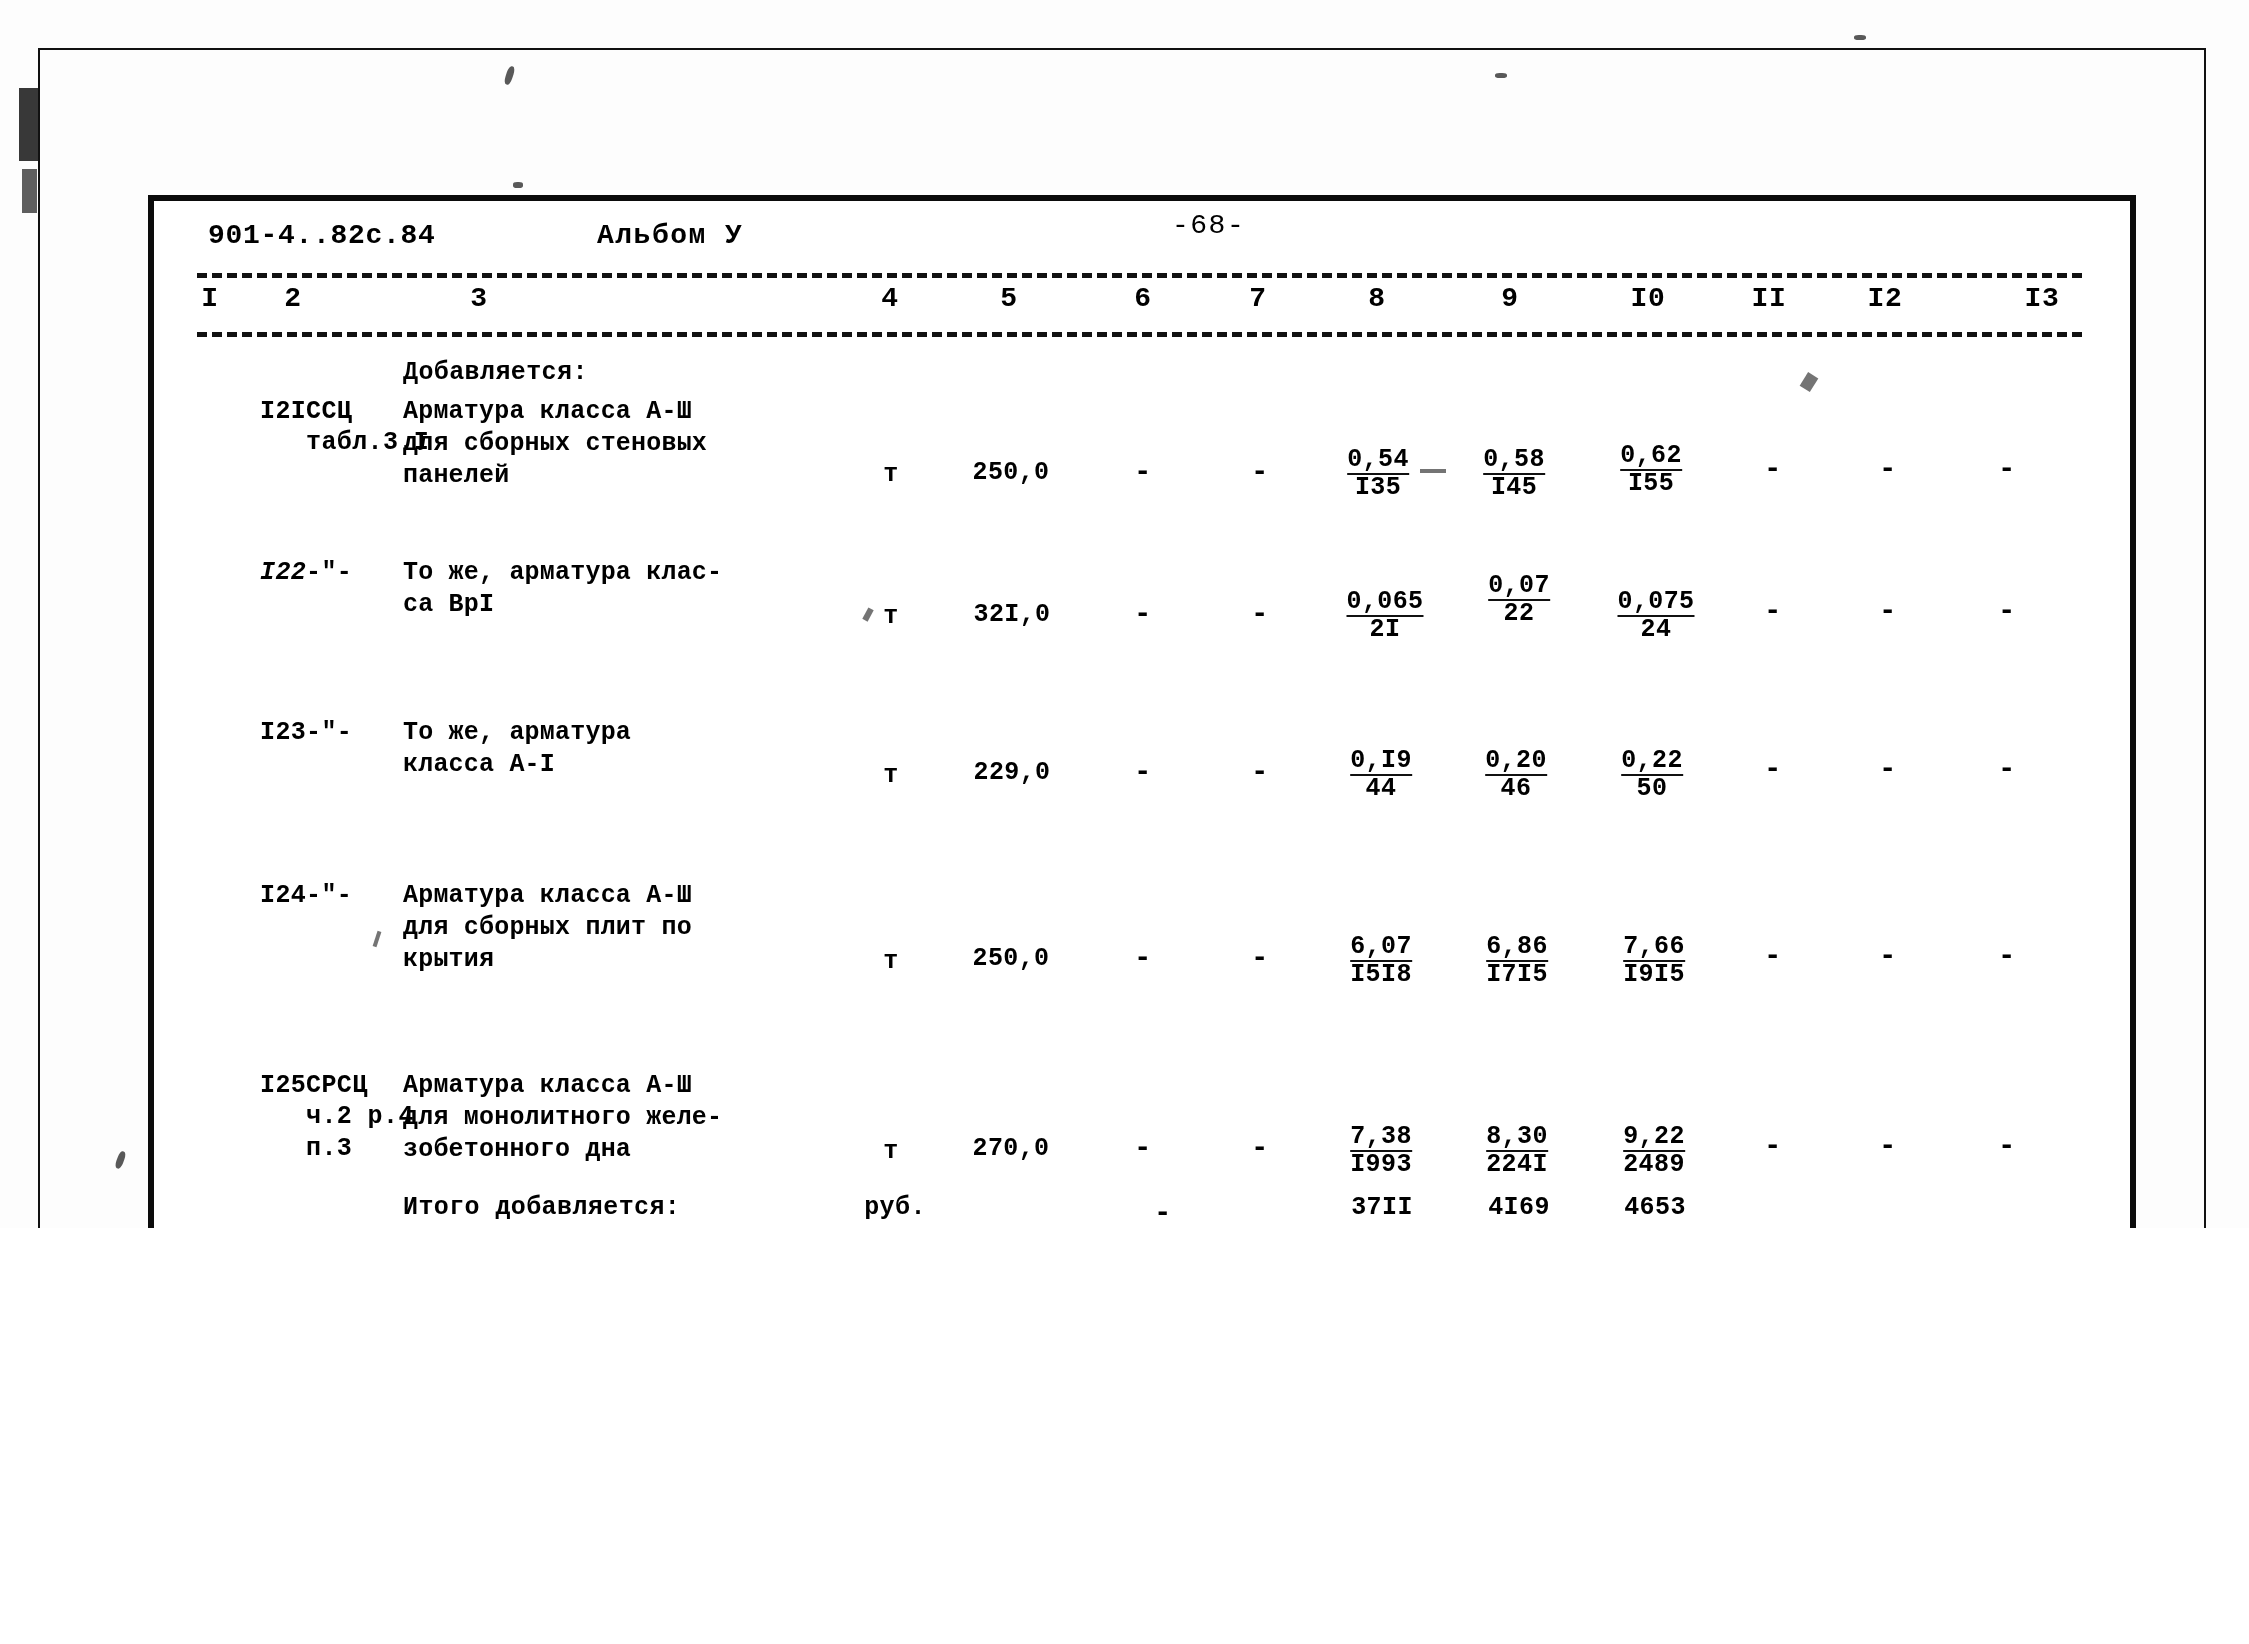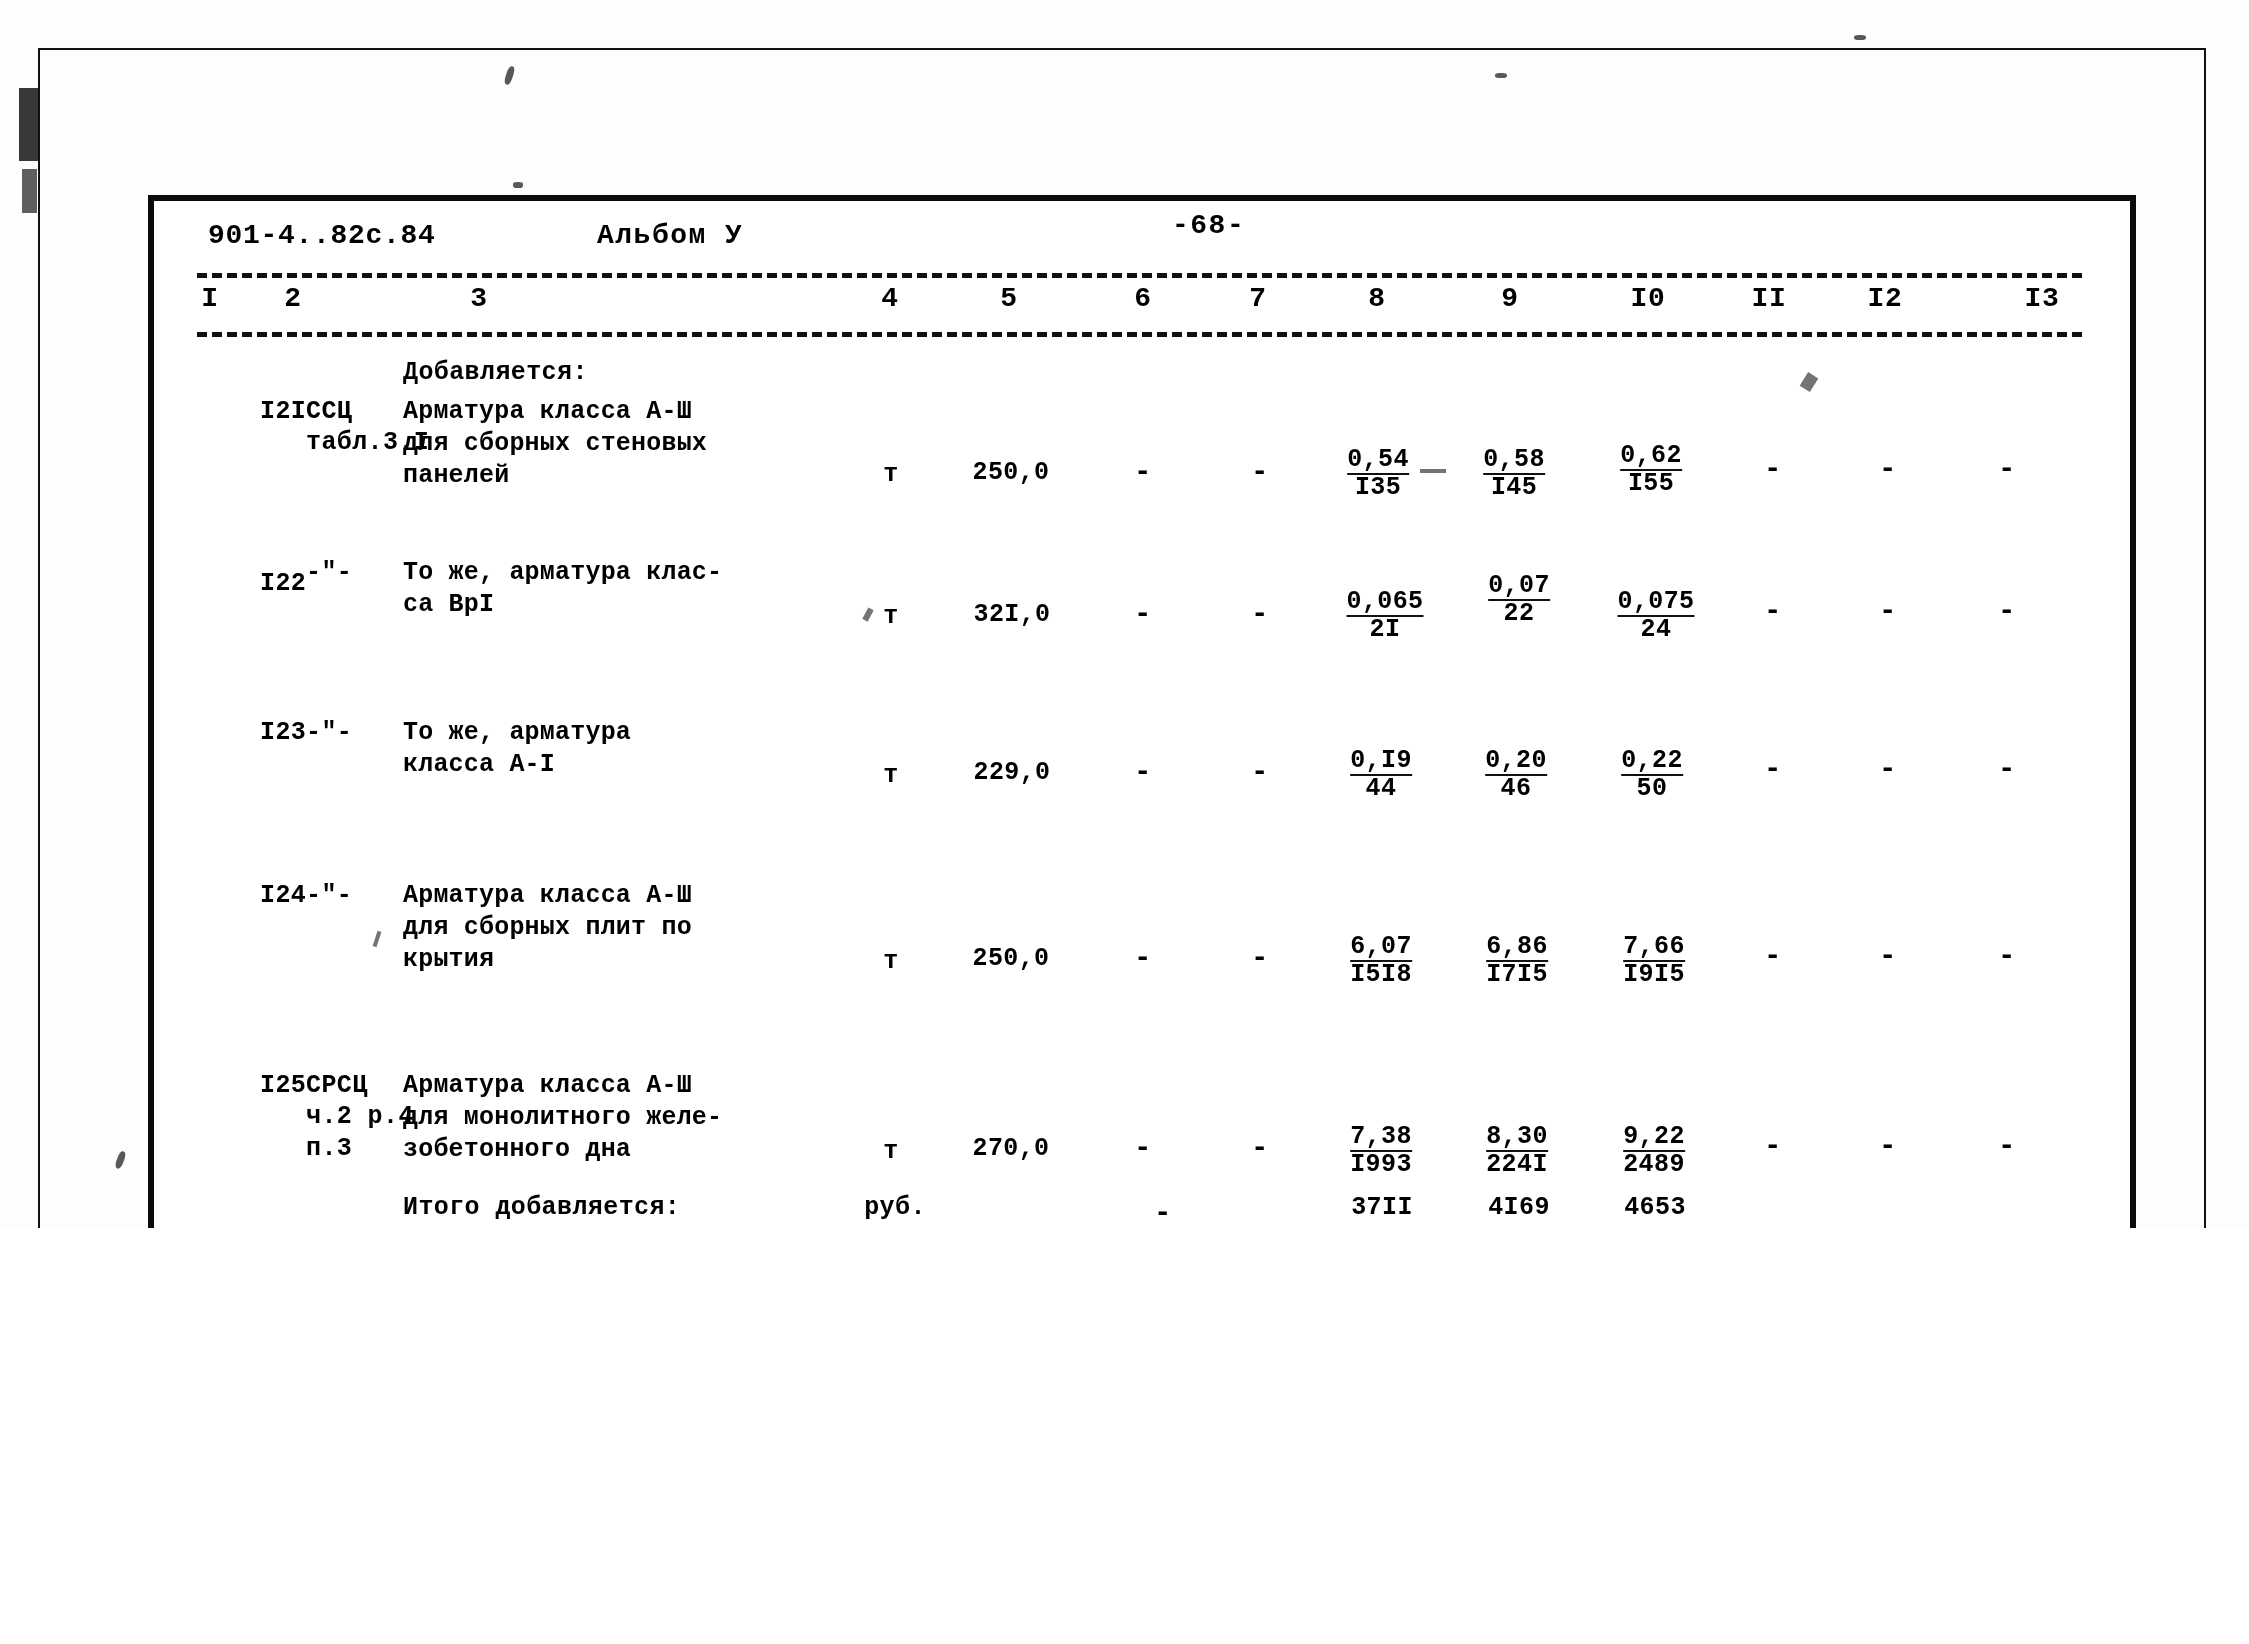--- a/index.html
+++ b/index.html
@@ -88,21 +88,21 @@
     font-size: 28px;
     font-weight: 700;
     letter-spacing: 1.5px;
     white-space: nowrap;
   }
   .page-no {
     position: absolute;
     left: 1015px;
     top: 5.9px;
     font-size: 28px;
-    font-weight: 700;
+    font-weight: 400;
     letter-spacing: 1.5px;
     white-space: nowrap;
   }
 
   
   .dash-rule {
     position: absolute;
     left: 40px;
     width: 1885px;
     height: 0;
@@ -292,21 +292,21 @@
         <div class="frac" style="left:1494px;top:47px;">
           <span class="num">0,62</span>
           <span class="den">I55</span>
         </div>
         <div class="cell dash" style="left:1616px;top:59px;">-</div>
         <div class="cell dash" style="left:1731px;top:59px;">-</div>
         <div class="cell dash" style="left:1850px;top:59px;">-</div>
       </div>
 
       <div class="row" style="top:199px;">
-        <div class="c1" style="top:11px;">I22</div>
+        <div class="c1" style="top:0px;font-style:italic;">I22</div>
         <div class="c2" style="top:0px;">-"-</div>
         <div class="c3" style="top:0px;">То же, арматура клас-
 са ВрI</div>
         <div class="cell" style="left:734px;top:45px;">т</div>
         <div class="cell" style="left:855px;top:43px;">32I,0</div>
         <div class="cell dash" style="left:986px;top:43px;">-</div>
         <div class="cell dash" style="left:1103px;top:43px;">-</div>
         <div class="frac" style="left:1228px;top:32px;">
           <span class="num">0,065</span>
           <span class="den">2I</span>

